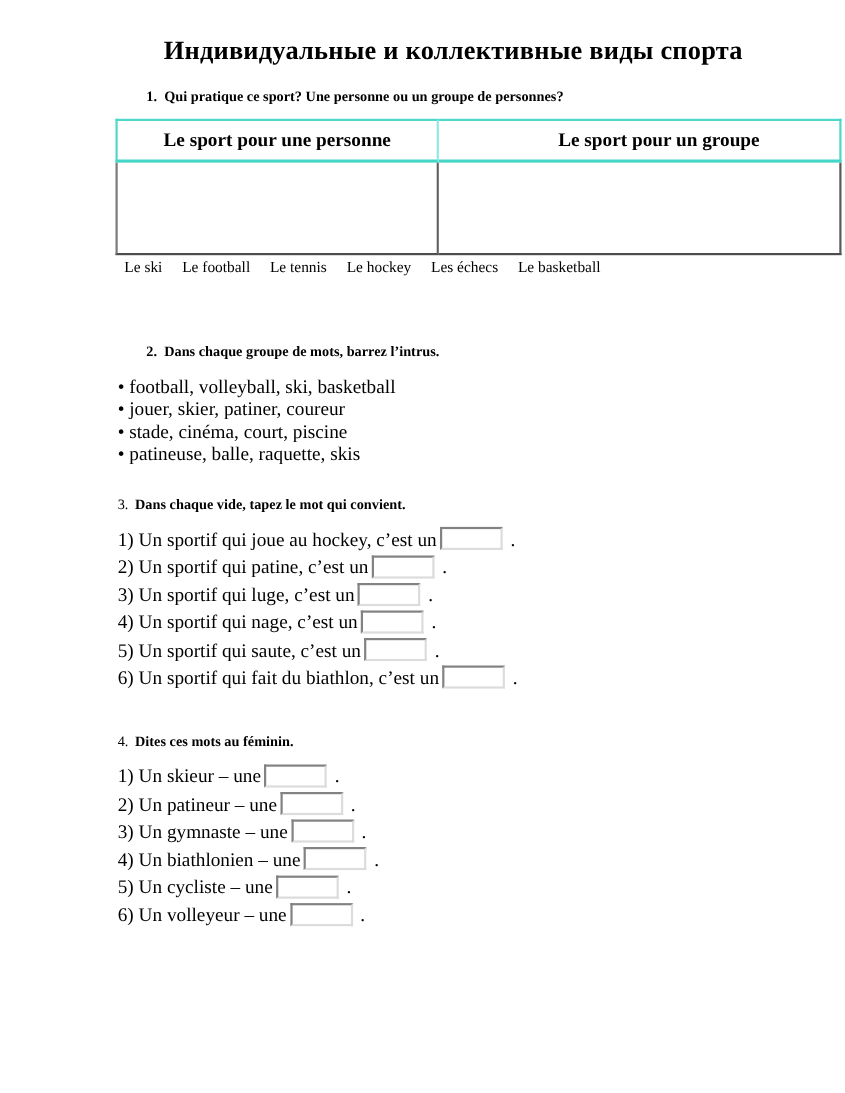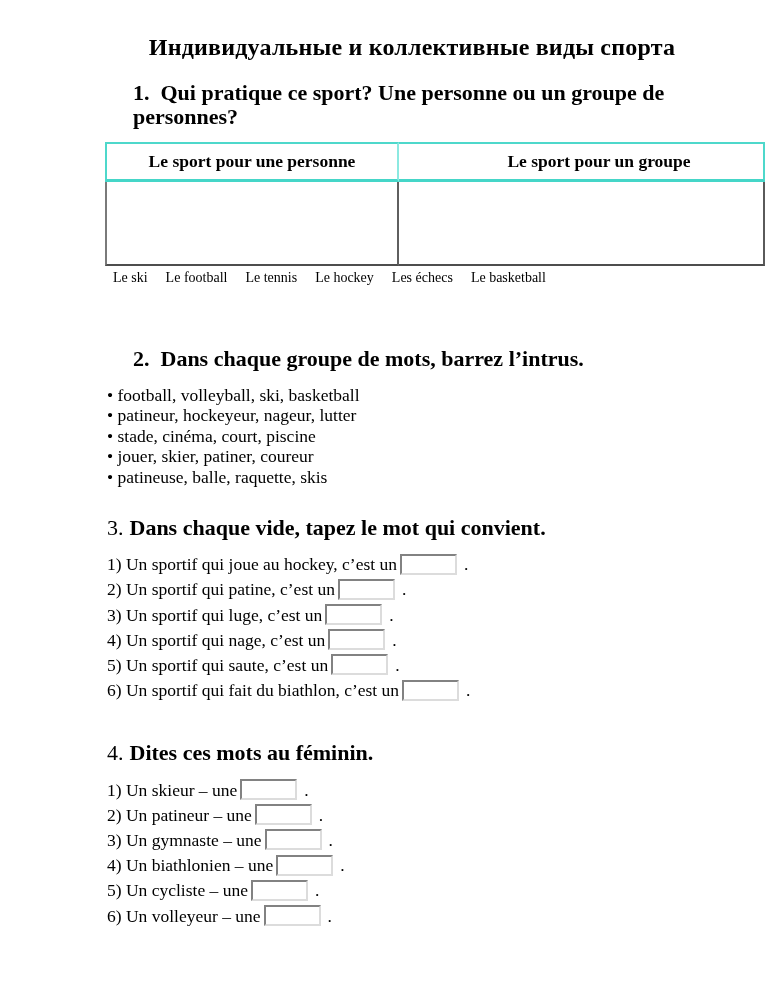--- a/index.html
+++ b/index.html
@@ -22,21 +22,21 @@
   }
   .doc-title {
     margin: 0;
     padding-top: 34px;
     text-align: center;
     font-size: 24px;
     font-weight: bold;
     letter-spacing: 0.2px;
   }
   .sec-heading {
-    font-size: 22px;
+    font-size: 13px;
     font-weight: bold;
     line-height: 1.1;
   }
   .indent28 { margin-left: 28px; }
   .indent2  { margin-left: 2px; }
   .sec1-heading { margin-top: 20px; }
   .sec2-heading { margin-top: 60px; }
   .sec3-heading { margin-top: 29px; }
   .sec4-heading { margin-top: 38px; }
   .sec-num-normal {
@@ -157,23 +157,22 @@
         </tr>
       </tbody>
     </table>
 
     <div class="word-bank"><span>Le ski</span><span>Le football</span><span>Le tennis</span><span>Le hockey</span><span>Les échecs</span><span>Le basketball</span></div>
 
     <div class="sec-heading sec2-heading indent28">2.&nbsp;&nbsp;Dans chaque groupe de mots, barrez l’intrus.</div>
 
     <div class="word-groups indent2">
       <div>• football, volleyball, ski, basketball</div>
-      <div>• patineur, hockeyeur, nageur, lutter</div>
+      <div>• jouer, skier, patiner, coureur</div>
       <div>• stade, cinéma, court, piscine</div>
-      <div>• jouer, skier, patiner, coureur</div>
       <div>• patineuse, balle, raquette, skis</div>
     </div>
 
     <div class="sec-heading sec3-heading indent2"><span class="sec-num-normal">3.</span><span>Dans chaque vide, tapez le mot qui convient.</span></div>
 
     <div class="fill-list indent2">
       <div class="fill-row"><span>1) Un sportif qui joue au hockey, c’est un</span><input type="text" class="answer-input" style=""><span class="trailing-period">.</span></div>
       <div class="fill-row"><span>2) Un sportif qui patine, c’est un</span><input type="text" class="answer-input" style=""><span class="trailing-period">.</span></div>
       <div class="fill-row"><span>3) Un sportif qui luge, c’est un</span><input type="text" class="answer-input" style=""><span class="trailing-period">.</span></div>
       <div class="fill-row"><span>4) Un sportif qui nage, c’est un</span><input type="text" class="answer-input" style=""><span class="trailing-period">.</span></div>

